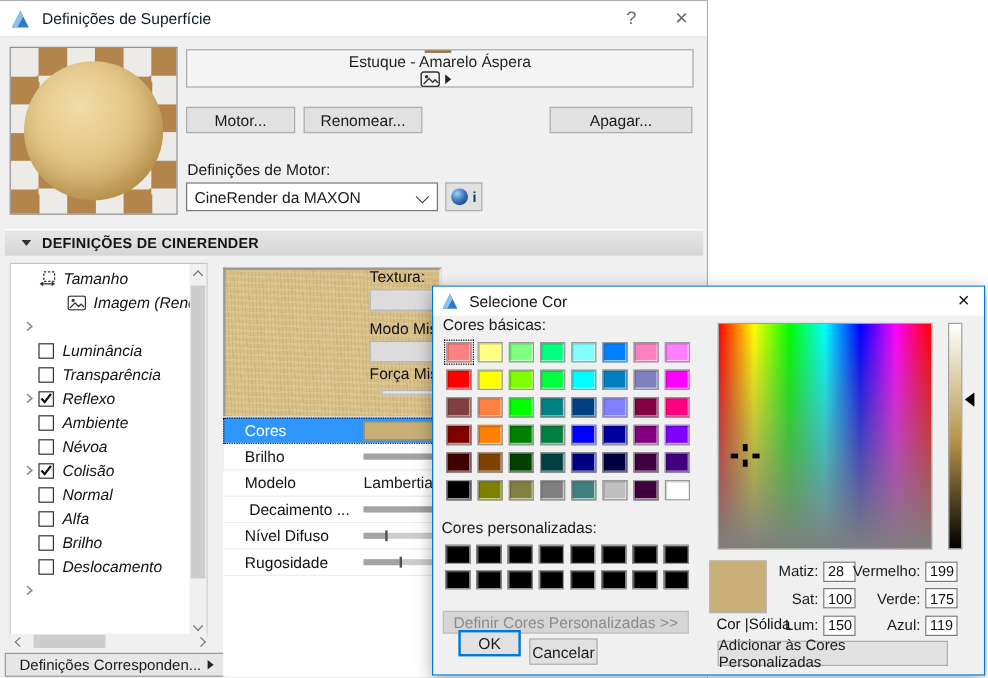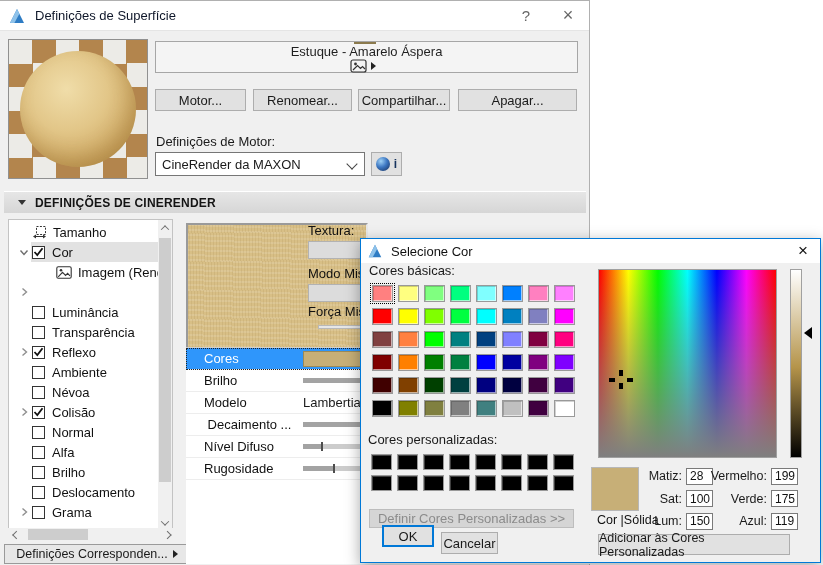--- a/index.html
+++ b/index.html
@@ -44,21 +44,21 @@
   #engine-info-btn{position:absolute;left:371px;top:151px;width:31px;height:24px;background:#e1e1e1;border:1px solid #adadad;display:flex;align-items:center;justify-content:center;gap:4px;}
   #c4d-ball{width:14px;height:14px;border-radius:50%;background:radial-gradient(circle at 35% 30%, #9fd1f5 0%, #3d77c2 45%, #142c57 100%);}
   #engine-info-i{font-size:12px;color:#16335e;font-weight:bold;}
 
   
   #section-hdr{position:absolute;left:4px;top:190px;width:582px;height:22px;background:linear-gradient(#e6e6e6,#d6d6d6);border-top:1px solid #fff;display:flex;align-items:center;}
   #section-hdr .tri{width:0;height:0;border-top:5px solid #333;border-left:4px solid transparent;border-right:4px solid transparent;margin:0 9px 0 14px;}
   #section-hdr .txt{font-size:12px;font-weight:bold;color:#141414;letter-spacing:.2px;}
 
   
-  #tree-panel{position:absolute;left:8px;top:218px;width:165px;height:313px;background:#fff;border:1px solid #c3c3c3;overflow:hidden;}
+  #tree-panel{position:absolute;left:8px;top:218px;width:165px;height:313px;background:#fff;border:1px solid #c3c3c3;overflow:hidden;font-style:italic;}
   #tree-rows{position:absolute;left:0;top:2px;width:150px;}
   .tree-row{height:20px;display:flex;align-items:center;white-space:nowrap;overflow:hidden;}
   .tree-row .chev-slot{width:14px;margin-left:8px;display:flex;justify-content:center;flex:none;}
   .tree-row .ind{width:24px;flex:none;}
   .cb{width:13px;height:13px;border:1px solid #333;background:#fff;flex:none;display:flex;align-items:center;justify-content:center;margin-right:7px;}
   .tree-row .lbl{font-size:13px;color:#111;}
   .tree-row .ic{margin-right:6px;flex:none;display:flex;}
   .tree-row.hl .hl-bg{background:#e2e2e2;}
   .hl-bg{display:flex;align-items:center;flex:1;height:100%;padding-left:1px;}
   
@@ -167,21 +167,20 @@
           <rect x="1" y="1" width="15" height="12" rx="2" fill="none" stroke="#333" stroke-width="1.2"></rect>
           <circle cx="5.5" cy="5" r="1.4" fill="#333"></circle>
           <path d="M3 11 L7.5 6.5 L10.5 9.5 L12.5 7.5 L15 10" fill="none" stroke="#333" stroke-width="1.2"></path>
         </svg>
         <div class="tri-right"></div>
       </div>
     </div>
 
     <div class="act-btn" id="btn-new">Motor...</div>
     <div class="act-btn" id="btn-rename">Renomear...</div>
-    <div class="act-btn" id="btn-share">Compartilhar...</div>
     <div class="act-btn" id="btn-delete">Apagar...</div>
 
     <div id="engine-label">Definições de Motor:</div>
     <div id="engine-select">
       <span>CineRender da MAXON</span>
       <span class="chev"></span>
     </div>
     <div id="engine-info-btn">
       <span id="c4d-ball"></span>
       <span id="engine-info-i">i</span>
@@ -201,35 +200,20 @@
                 <svg width="15" height="14" viewBox="0 0 15 14">
                   <rect x="4.5" y="1.5" width="9" height="8" fill="none" stroke="#333" stroke-dasharray="2 1.4"></rect>
                   <path d="M2 11.5 h10" stroke="#333"></path>
                   <path d="M4 9.5 L1 11.5 L4 13.5 Z" fill="#333"></path>
                   <path d="M11 9.5 L14 11.5 L11 13.5 Z" fill="#333"></path>
                 </svg>
               </span>
               <span class="lbl">Tamanho</span>
             </span>
           </div>
-          <div class="tree-row hl">
-            <span class="chev-slot">
-              <svg width="10" height="9" viewBox="0 0 10 9">
-                <path d="M1.5 2.5 L5 6.5 L8.5 2.5" fill="none" stroke="#6e6e6e" stroke-width="1.4"></path>
-              </svg>
-            </span>
-            <span class="hl-bg">
-              <span class="cb">
-                <svg width="11" height="10" viewBox="0 0 11 10">
-                  <path d="M1.5 5 L4.3 8 L9.5 1.2" fill="none" stroke="#111" stroke-width="1.8"></path>
-                </svg>
-              </span>
-              <span class="lbl">Cor</span>
-            </span>
-          </div>
           <div class="tree-row">
             <span class="chev-slot"></span>
             <span class="hl-bg">
               <span class="ind"></span>
               <span class="ic">
                 <svg width="16" height="13" viewBox="0 0 16 13">
                   <rect x="0.8" y="0.8" width="14.4" height="11.4" rx="1.5" fill="none" stroke="#333" stroke-width="1.1"></rect>
                   <circle cx="5" cy="4.3" r="1.3" fill="#333"></circle>
                   <path d="M2.2 10.8 L6.5 6.4 L9.6 9.4 L11.6 7.4 L14 9.8" fill="none" stroke="#333" stroke-width="1.1"></path>
                 </svg>
@@ -328,24 +312,20 @@
             <span class="hl-bg">
               <span class="cb"></span>
               <span class="lbl">Deslocamento</span>
             </span>
           </div>
           <div class="tree-row">
             <span class="chev-slot">
               <svg width="9" height="10" viewBox="0 0 9 10">
                 <path d="M2.5 1.5 L6.5 5 L2.5 8.5" fill="none" stroke="#909090" stroke-width="1.4"></path>
               </svg>
-            </span>
-            <span class="hl-bg">
-              <span class="cb"></span>
-              <span class="lbl">Grama</span>
             </span>
           </div>
         </div>
       <div id="tree-vsb">
         <div class="sb-arrow up">
             <span></span>
           </div>
         <div class="thumb"></div>
         <div class="sb-arrow down">
             <span></span>

